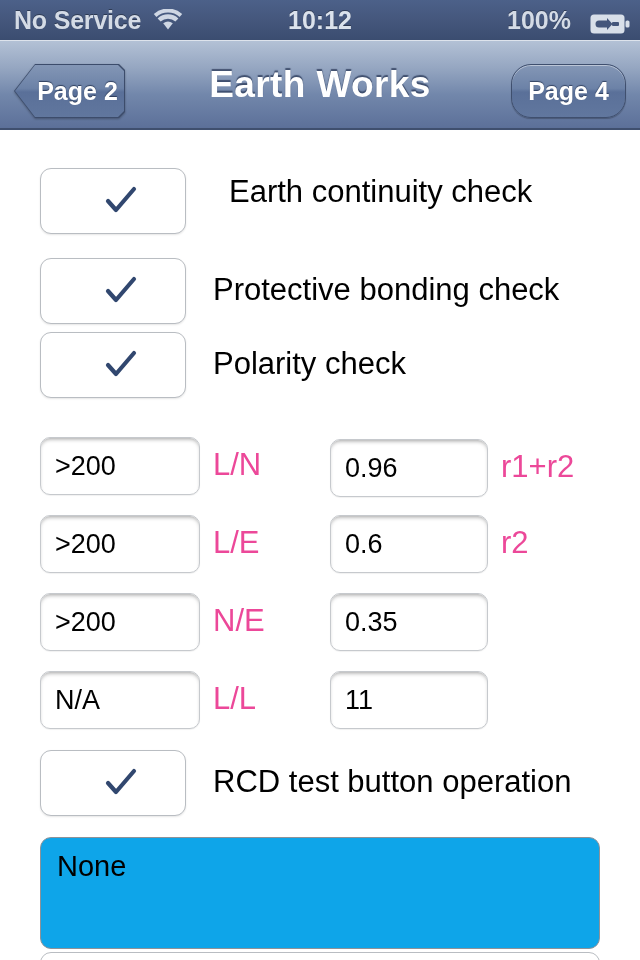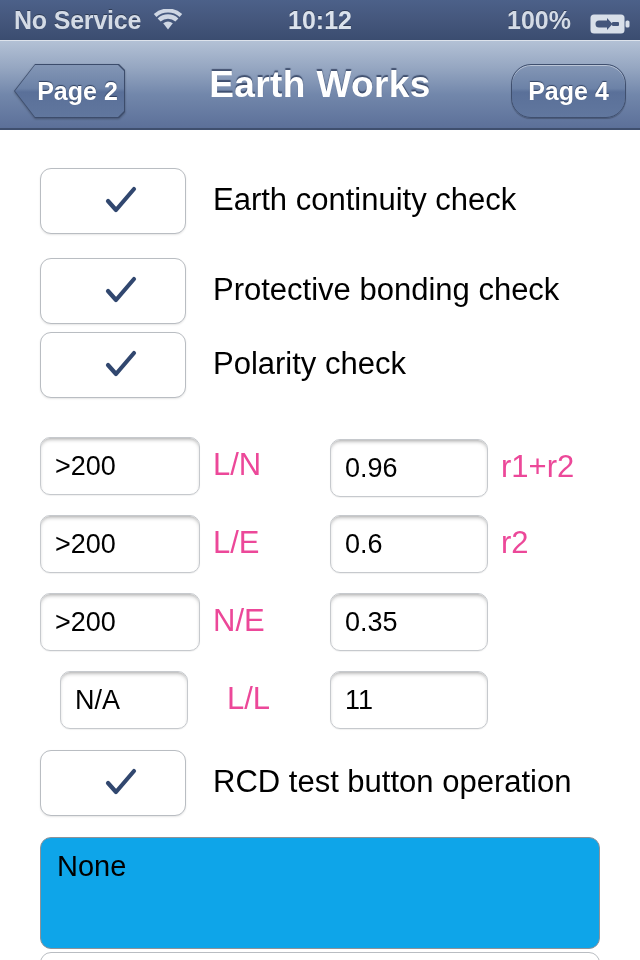--- a/index.html
+++ b/index.html
@@ -175,21 +175,21 @@
   </div>
 
   <div class="content">
 
     <div class="row" style="top:36px;height:66px;">
       <div class="chk" style="left:40px;top:0;">
         <svg class="tick" viewBox="0 0 34 34" aria-hidden="true">
           <path d="M4 17 L12 26 L30 5" stroke="#31476f" stroke-width="4.2" fill="none" stroke-linecap="round" stroke-linejoin="round"></path>
         </svg>
       </div>
-      <div class="chk-label" style="top:14px;">Earth continuity check</div>
+      <div class="chk-label" style="top:6px;margin-left:16px;">Earth continuity check</div>
     </div>
 
     <div class="row" style="top:126px;height:66px;">
       <div class="chk" style="left:40px;top:0;">
         <svg class="tick" viewBox="0 0 34 34" aria-hidden="true">
           <path d="M4 17 L12 26 L30 5" stroke="#31476f" stroke-width="4.2" fill="none" stroke-linecap="round" stroke-linejoin="round"></path>
         </svg>
       </div>
       <div class="chk-label" style="top:14px;">Protective bonding check</div>
     </div>
@@ -218,22 +218,22 @@
     </div>
 
     <div class="row" style="top:461px;height:58px;">
       <div class="tfield" style="left:40px;top:0;width:160px;">&gt;200</div>
       <div class="fld-label" style="left:213px;top:10px;">N/E</div>
       <div class="tfield" style="left:330px;top:0;width:158px;">0.35</div>
       <div class="fld-label" style="left:501px;top:10px;"></div>
     </div>
 
     <div class="row" style="top:539px;height:58px;">
-      <div class="tfield" style="left:40px;top:0;width:128px;margin-left:20px;">N/A</div>
-      <div class="fld-label" style="left:227px;top:10px;">L/L</div>
+      <div class="tfield" style="left:40px;top:0;width:160px;">N/A</div>
+      <div class="fld-label" style="left:213px;top:10px;">L/L</div>
       <div class="tfield" style="left:330px;top:0;width:158px;">11</div>
       <div class="fld-label" style="left:501px;top:10px;"></div>
     </div>
 
     <div class="row" style="top:618px;height:66px;">
       <div class="chk" style="left:40px;top:0;">
         <svg class="tick" viewBox="0 0 34 34" aria-hidden="true">
           <path d="M4 17 L12 26 L30 5" stroke="#31476f" stroke-width="4.2" fill="none" stroke-linecap="round" stroke-linejoin="round"></path>
         </svg>
       </div>

